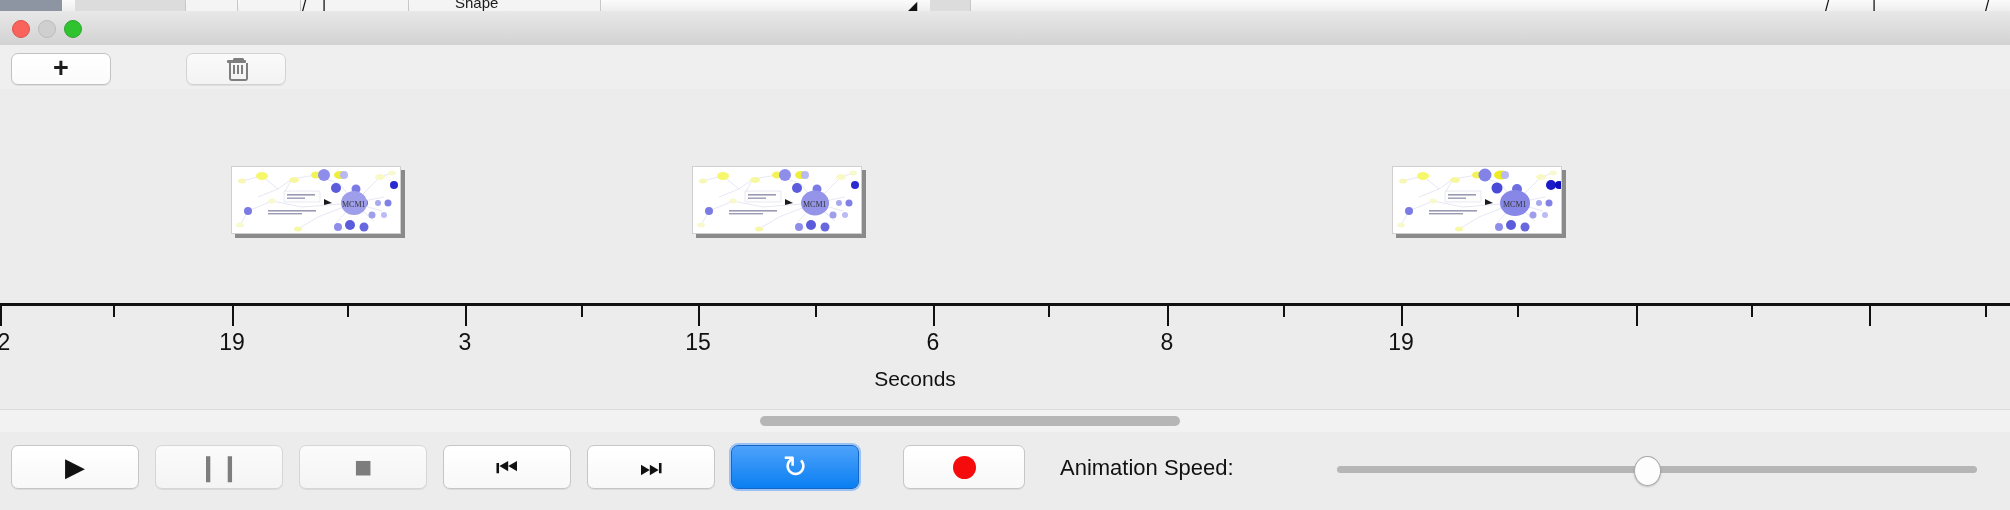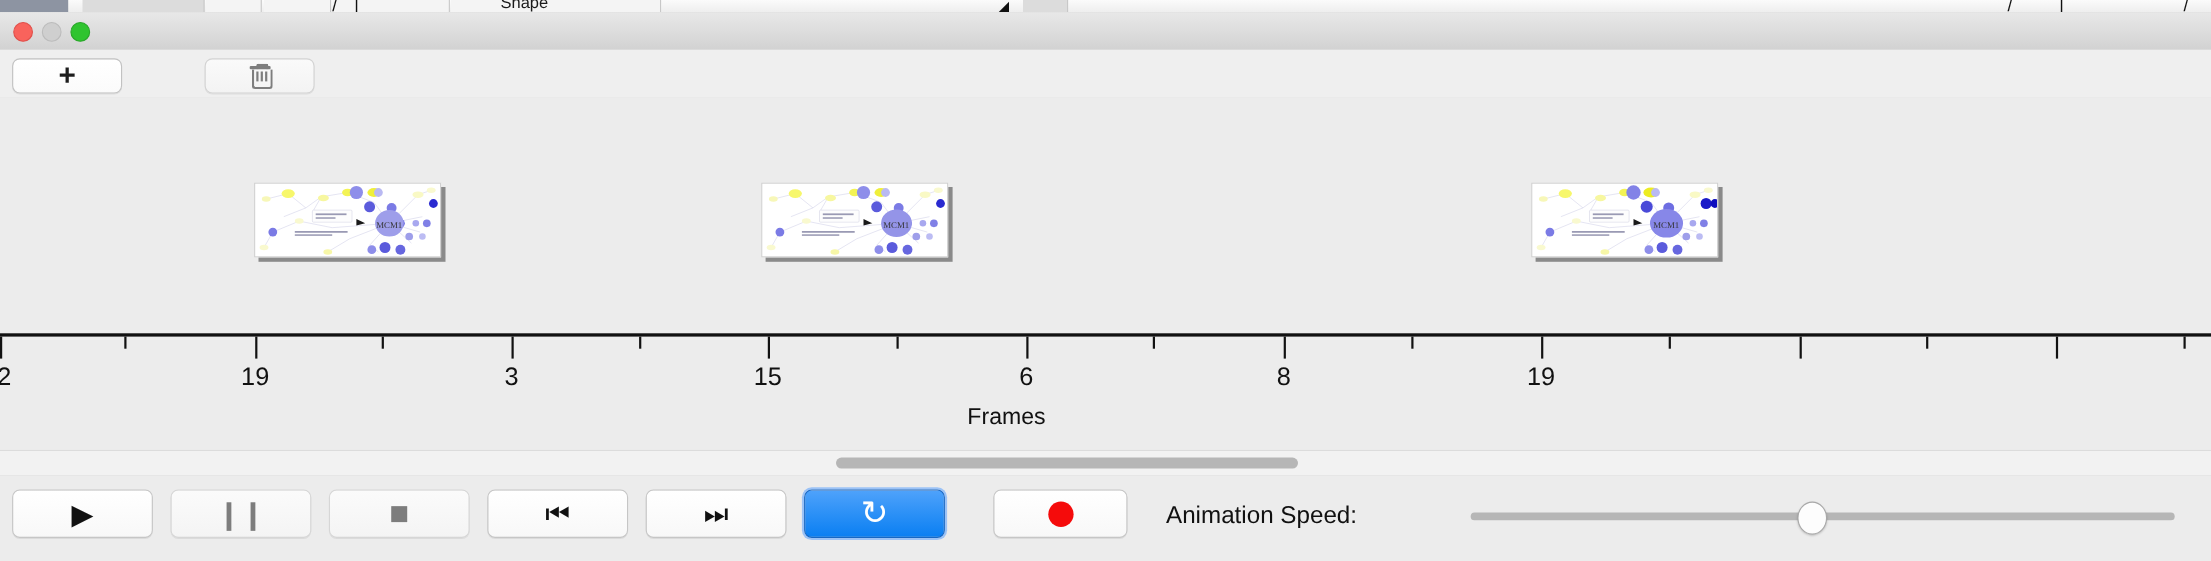--- a/index.html
+++ b/index.html
@@ -396,21 +396,21 @@
     <div class="tick minor" style="left:1985px;"></div>
 
     <div class="tick-label" style="left:4px;">2</div>
     <div class="tick-label" style="left:232px;">19</div>
     <div class="tick-label" style="left:465px;">3</div>
     <div class="tick-label" style="left:698px;">15</div>
     <div class="tick-label" style="left:933px;">6</div>
     <div class="tick-label" style="left:1167px;">8</div>
     <div class="tick-label" style="left:1401px;">19</div>
 
-    <div class="axis-title">Frames</div>
+    <div class="axis-title">Seconds</div>
   </div>
 
   <div class="hscroll-track">
     <div class="hscroll-thumb" style="left:760px;top:6px;"></div>
   </div>
 
   <div class="controls">
     <div class="cbtn" style="left:11px;">
       <span class="glyph">▶</span>
     </div>

